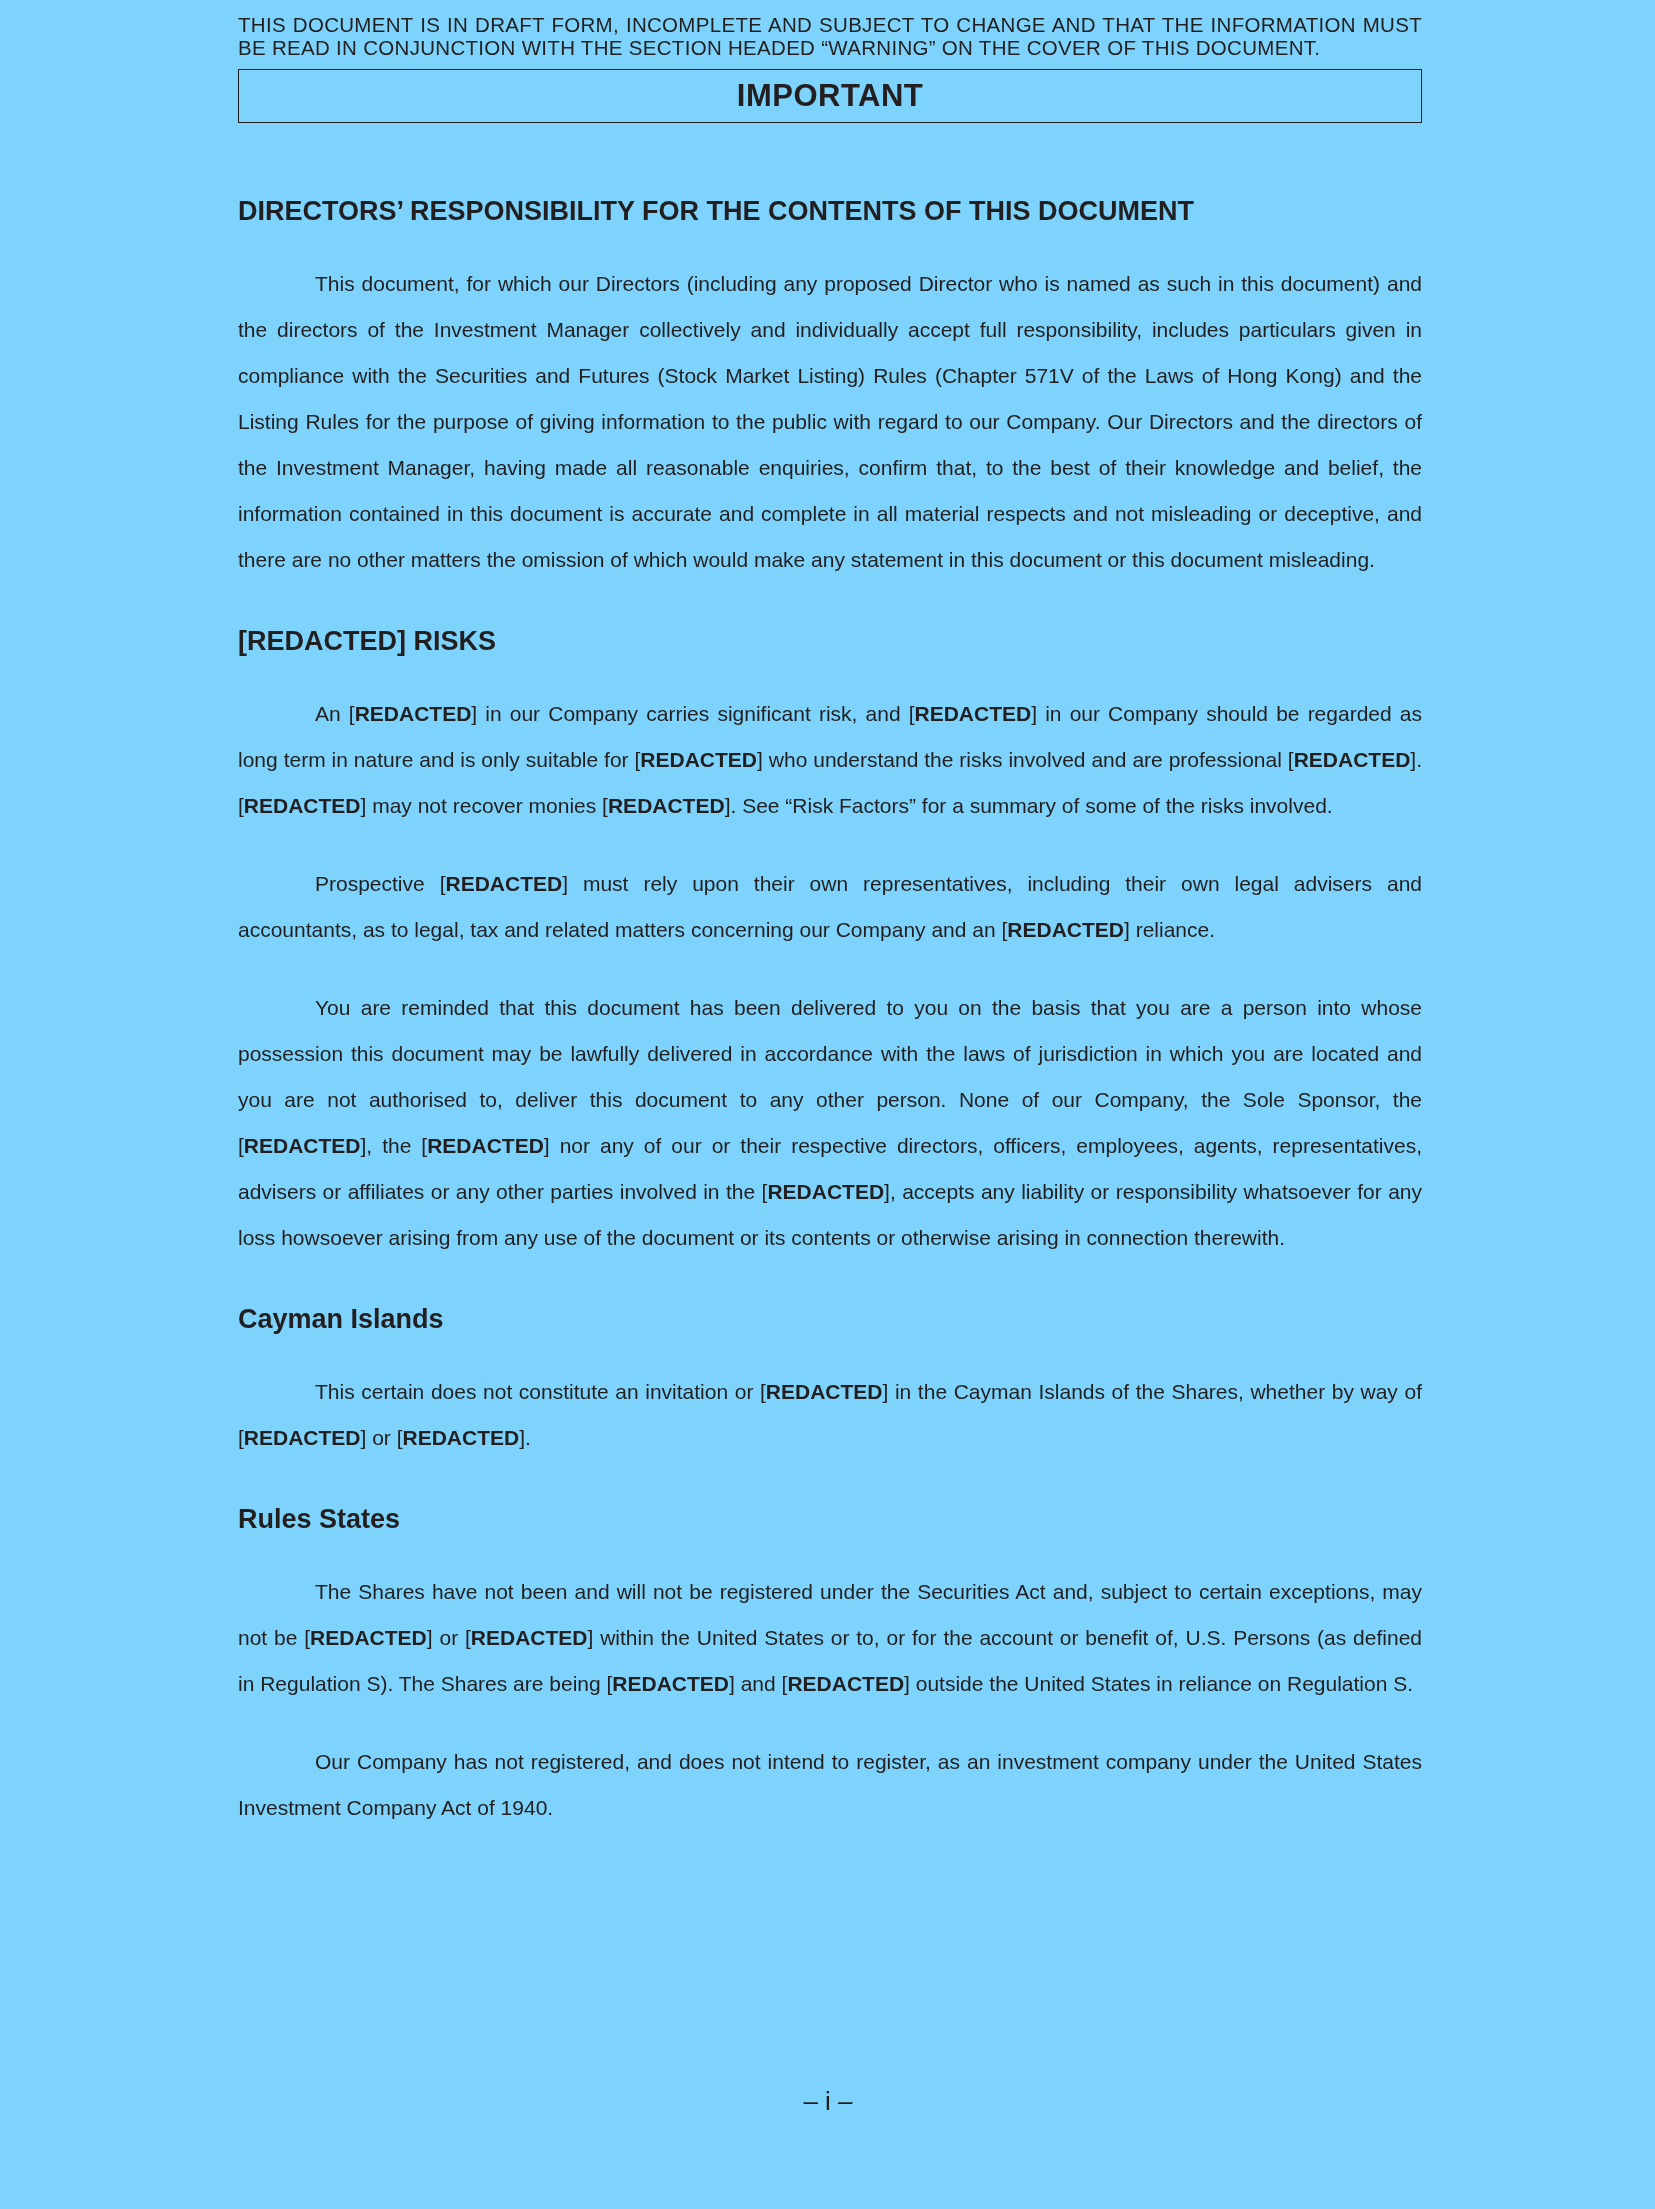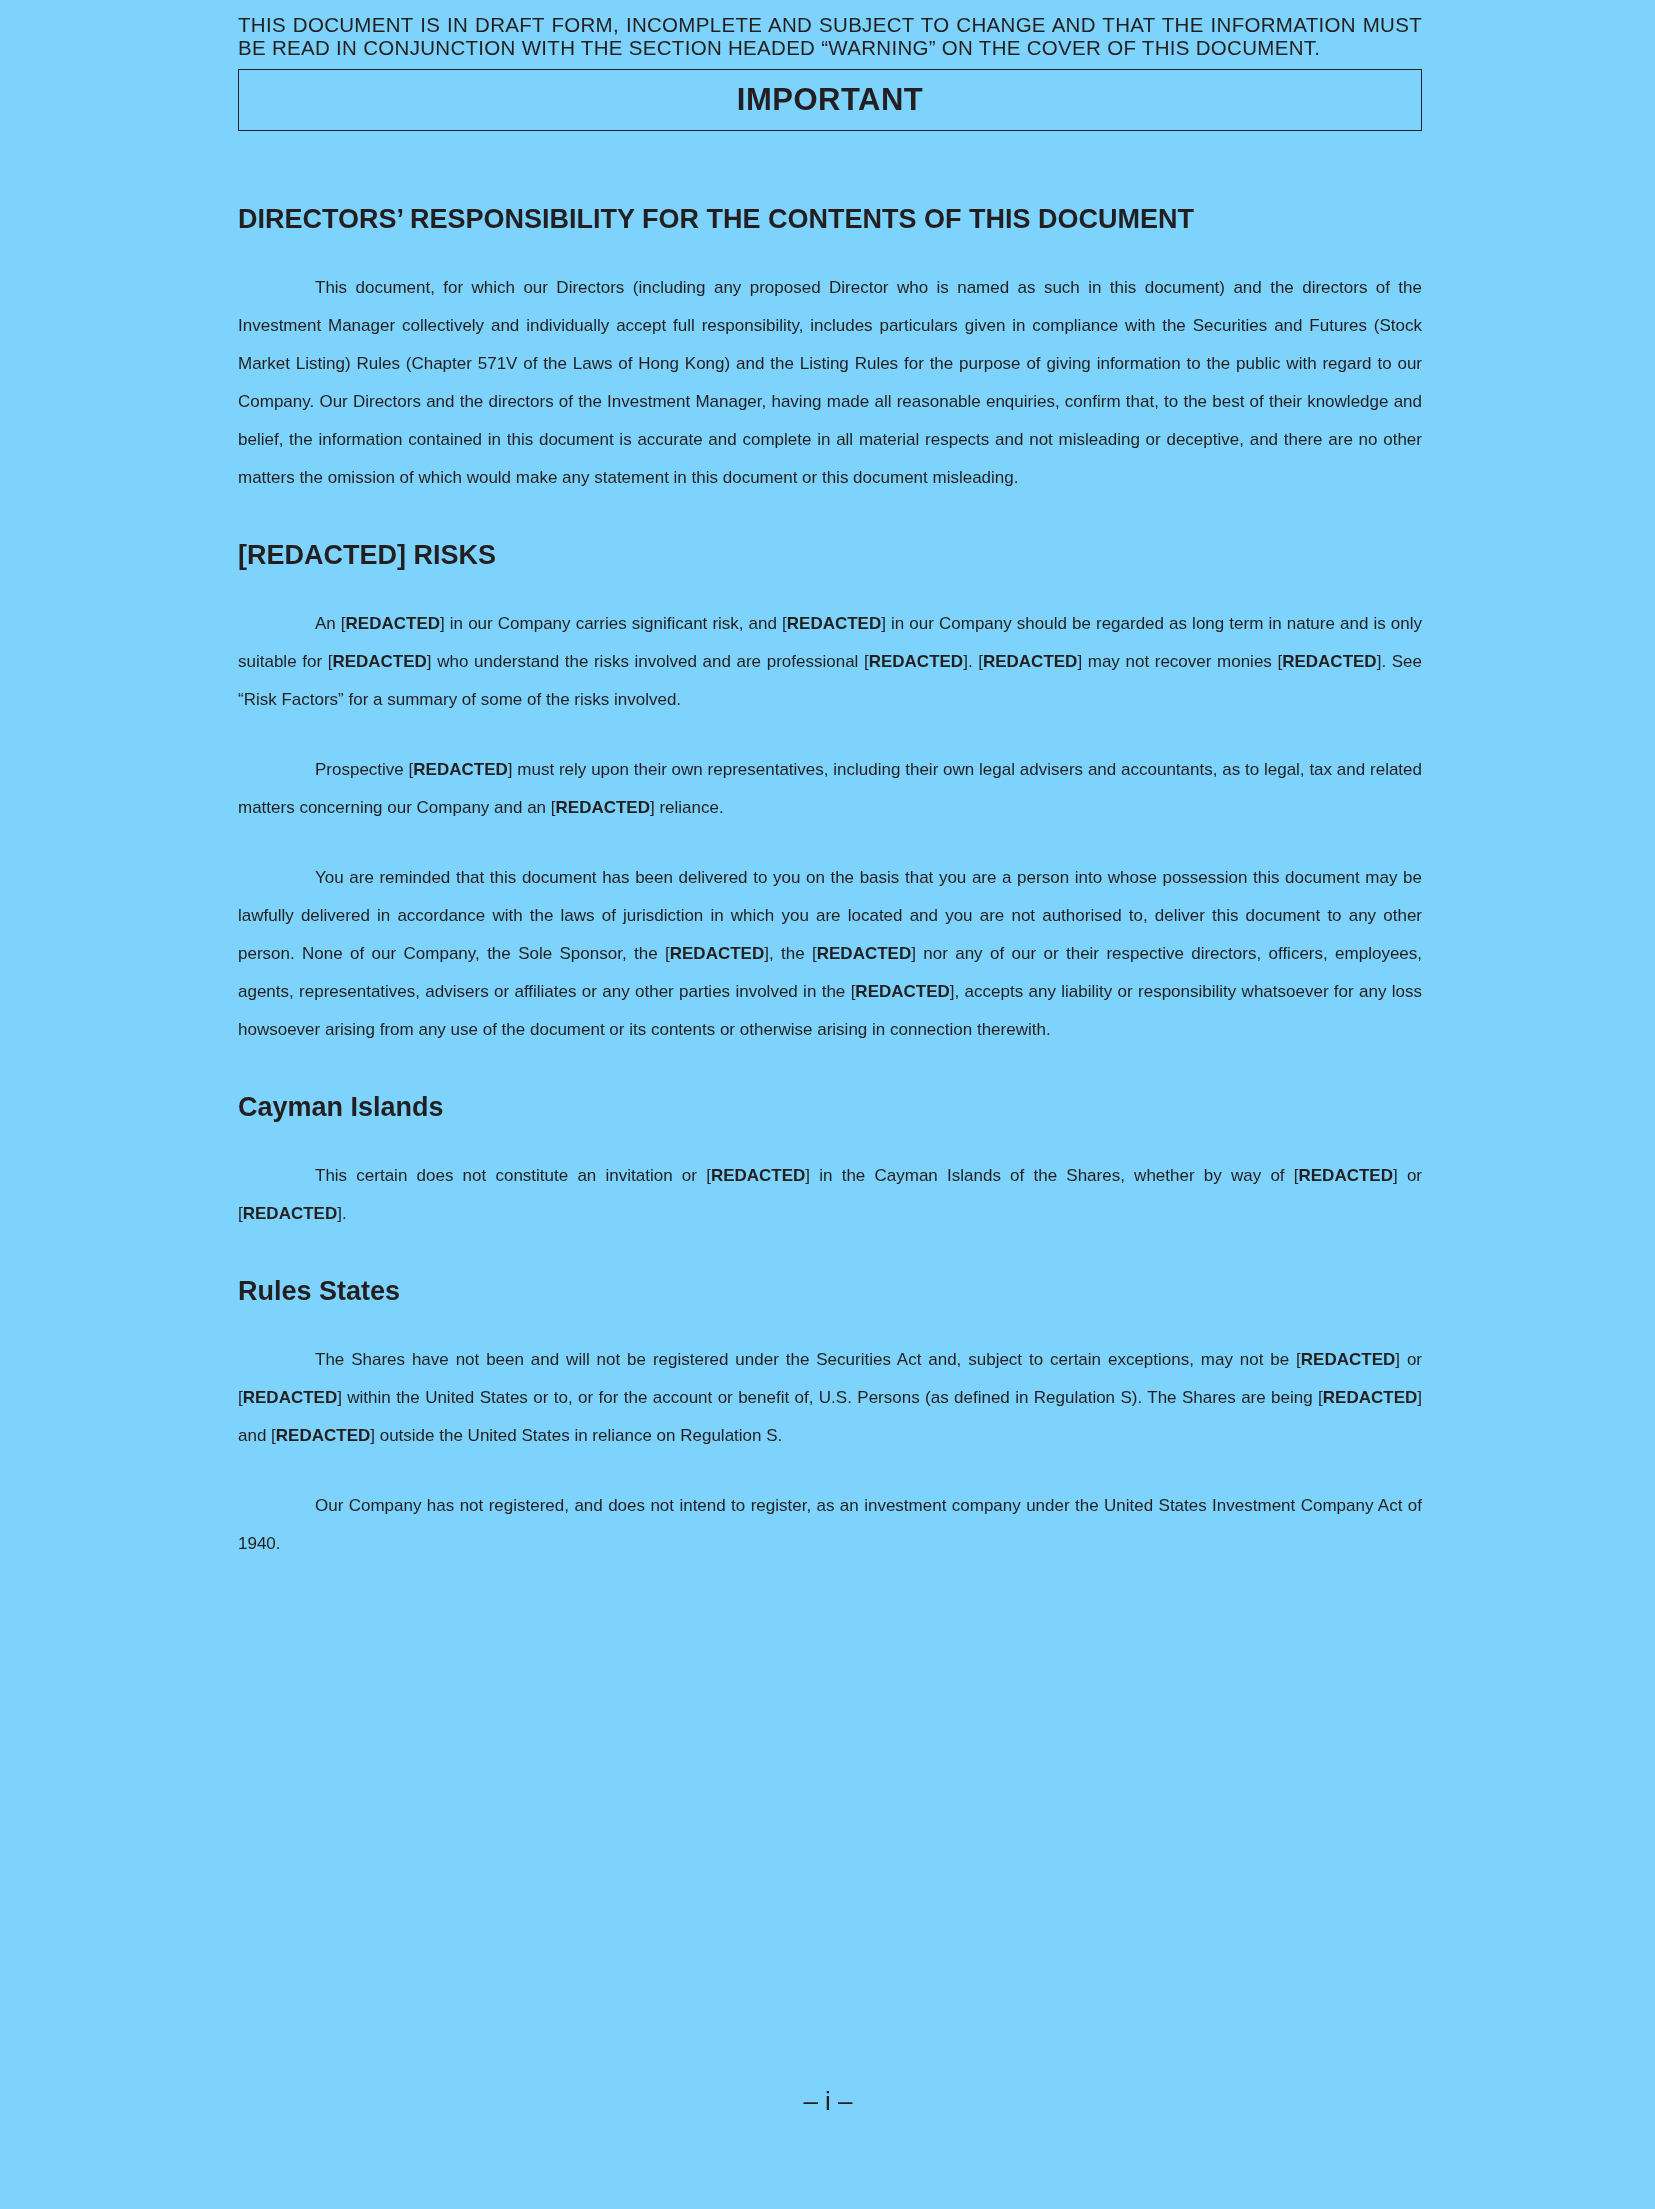--- a/index.html
+++ b/index.html
@@ -22,21 +22,21 @@
     font-size: 20.5px;
     line-height: 23px;
     letter-spacing: 0.3px;
     text-align: justify;
     color: #231f20;
   }
   .banner-box {
     box-sizing: border-box;
     margin: 10.3px 0 0 238px;
     width: 1184px;
-    height: 62px;
+    height: 54px;
     border: 1.9px solid #231f20;
     display: flex;
     align-items: center;
     justify-content: center;
   }
   .banner-title {
     font-weight: bold;
     font-size: 31px;
     letter-spacing: 0.5px;
   }
@@ -47,22 +47,22 @@
   .section-heading {
     font-size: 27px;
     font-weight: bold;
     line-height: 35px;
     margin: 41px 0 32px 0;
   }
   .doc-body > section:first-child .section-heading {
     margin-top: 71px;
   }
   .body-para {
-    font-size: 17px;
-    line-height: 38px;
+    font-size: 21px;
+    line-height: 46px;
     text-align: justify;
     text-indent: 77px;
     margin: 0 0 32px 0;
   }
   .body-para b {
     font-weight: bold;
   }
   .page-number {
     position: absolute;
     left: 0;

